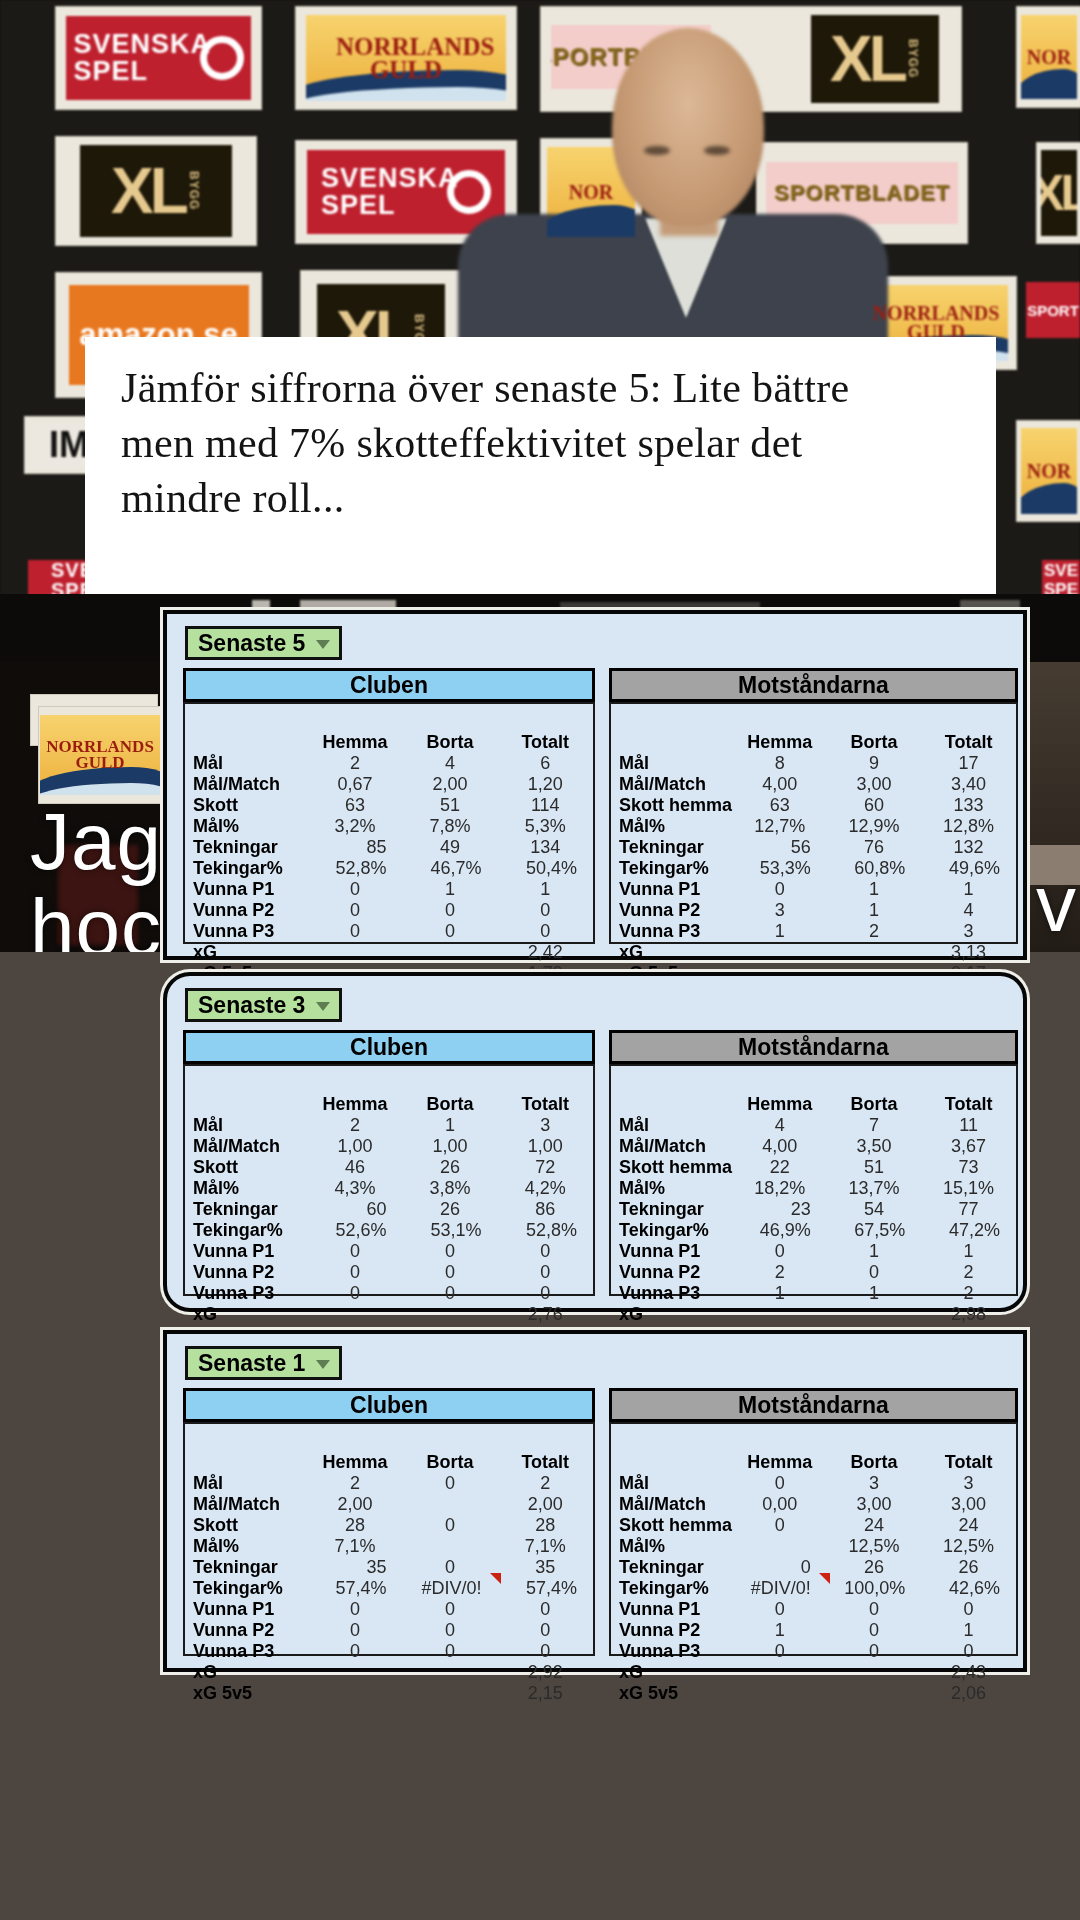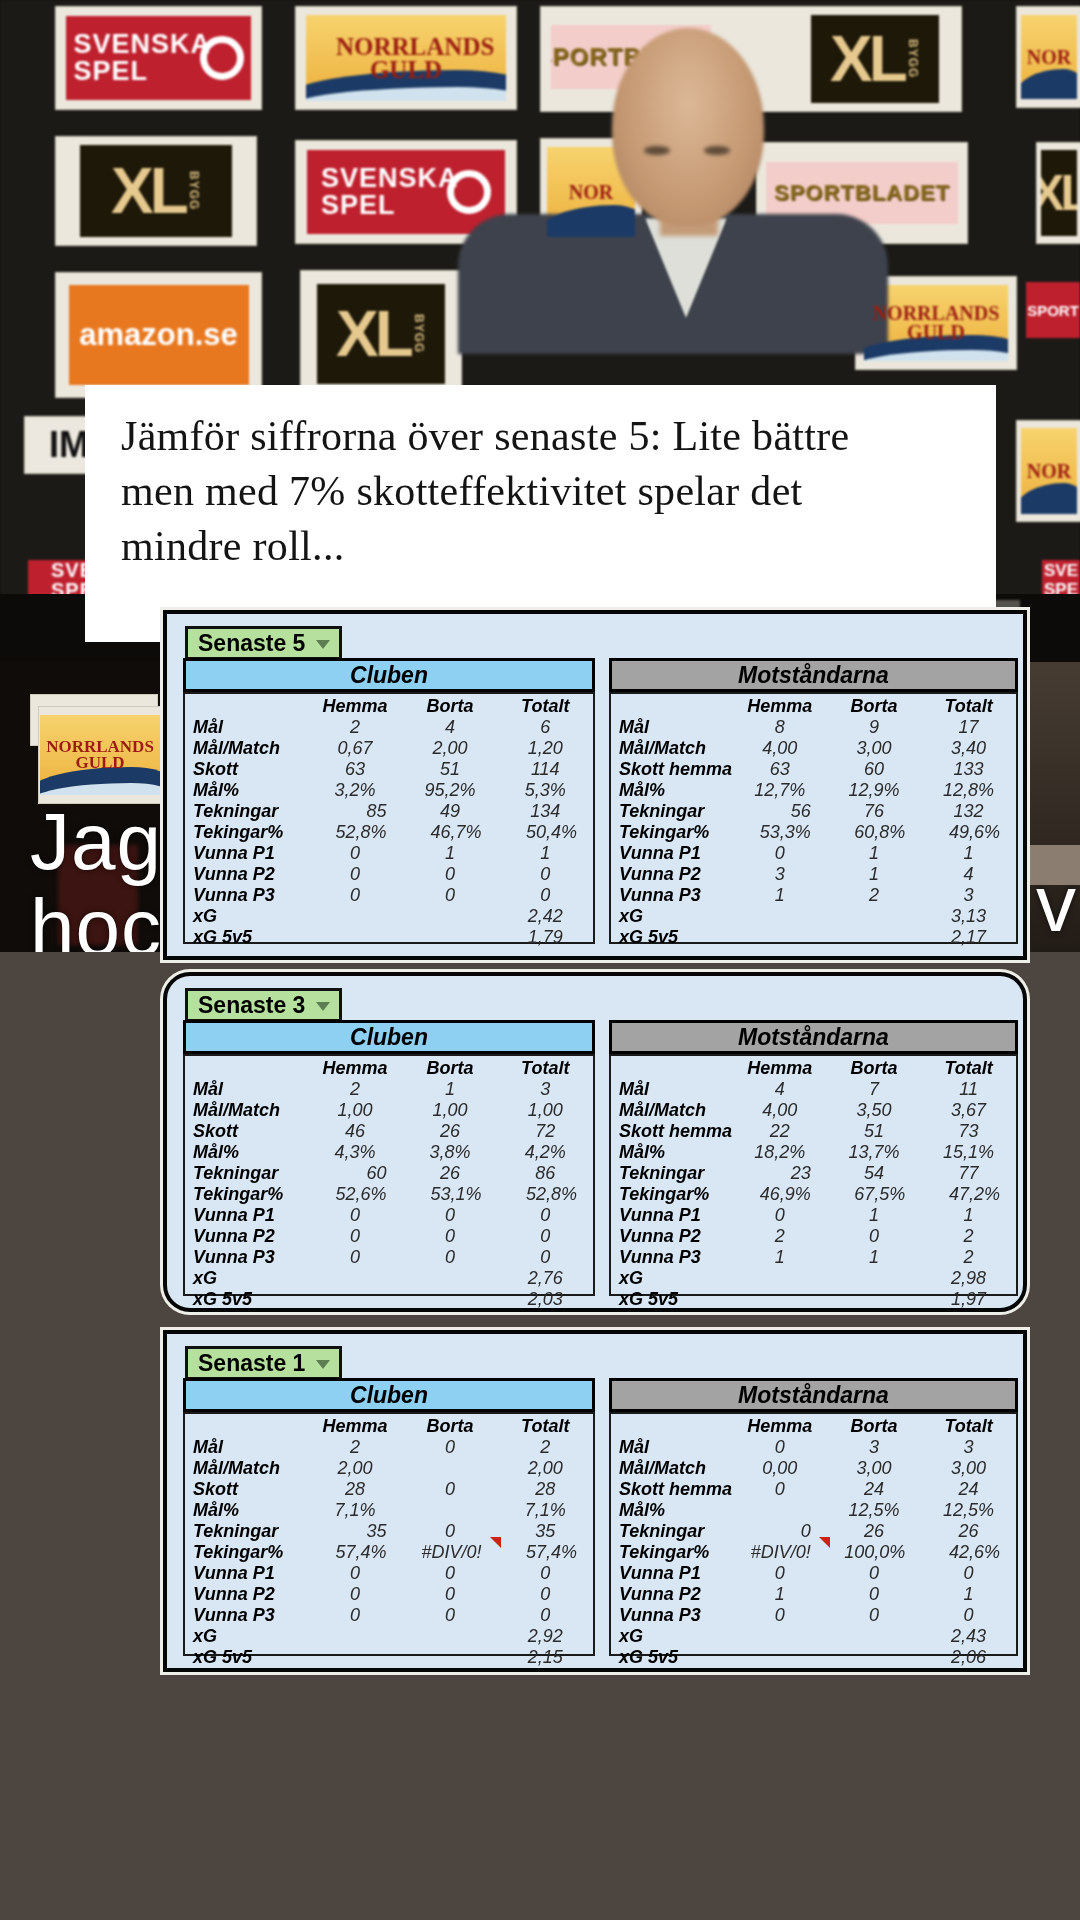--- a/index.html
+++ b/index.html
@@ -51,46 +51,46 @@
   .r-tan{position:absolute;left:1030px;top:183px;width:50px;height:40px;background:#8b7e70;}
 
   .caption{position:absolute;color:#fff;font-size:80px;letter-spacing:1px;
            text-shadow:0 0 6px rgba(0,0,0,.55);white-space:nowrap;}
   .cap-line{height:86px;}
   .cap-left{left:30px;top:796px;}
   .cap-right{left:1036px;top:858px;}
 
   
   .card{position:absolute;left:85px;top:337px;width:911px;height:257px;background:#ffffff;
-        padding:0;box-sizing:border-box;margin-top:48px;}
+        padding:0;box-sizing:border-box;}
   .card-inner{padding:24px 0 0 36px;}
   .card-line{font-family:"Liberation Serif","DejaVu Serif",serif;font-size:42px;line-height:55px;
              color:#141414;white-space:nowrap;letter-spacing:.3px;}
 
   
   .panel{position:absolute;left:163px;width:864px;background:#d9e7f5;border:4px solid #060606;
          box-sizing:border-box;box-shadow:0 0 0 3px #efefe9;}
   .chip{position:absolute;left:18px;top:12px;height:34px;background:#b6e09e;border:3px solid #101010;
         display:flex;align-items:center;padding:0 34px 0 10px;box-sizing:border-box;}
   .chip-label{font-weight:bold;font-size:23px;color:#000;}
   .chip-arrow{position:absolute;right:9px;top:11px;width:0;height:0;
               border-left:7px solid transparent;border-right:7px solid transparent;border-top:9px solid #5e7d52;}
-  .half{position:absolute;top:44px;bottom:12px;font-style:italic;}
+  .half{position:absolute;top:54px;bottom:12px;}
   .half.L{left:16px;width:412px;}
   .half.R{left:442px;width:409px;}
   .ttl{height:34px;border:3px solid #000;box-sizing:border-box;display:flex;align-items:center;justify-content:center;
        font-weight:bold;font-size:23px;color:#000;}
   .ttl.L{background:#8dd0f1;}
   .ttl.R{background:#a3a3a3;}
   .tbody{position:absolute;left:0;right:0;top:34px;bottom:0;border:2px solid #1a1a1a;box-sizing:border-box;
          display:flex;flex-direction:column;padding:2px 0 3px 0;background:#d9e7f5;}
   .trow{flex:1;display:grid;grid-template-columns:30% 23.3% 23.3% 23.4%;align-items:center;}
   .lc{font-weight:bold;font-size:18px;color:#000;padding-left:8px;white-space:nowrap;}
   .vc{text-align:center;font-size:18px;color:#2b2b2b;position:relative;}
-  .trow.hdr .vc{font-weight:bold;color:#000;font-size:18px;}
+  .trow.hdr .vc{font-weight:bold;color:#000;font-size:18px;margin-top:26px;}
   .vc.ra{text-align:right;padding-right:16px;}
   .flag{position:absolute;top:-5px;right:-3px;width:0;height:0;
         border-top:11px solid #cc2212;border-left:11px solid transparent;}
 </style>
 </head>
 <body>
 
 <div class="stage">
 
   <div class="video">
@@ -272,21 +272,21 @@
             </div>
             <div class="trow">
               <div class="lc">Skott</div>
               <div class="vc">63</div>
               <div class="vc">51</div>
               <div class="vc">114</div>
             </div>
             <div class="trow">
               <div class="lc">Mål%</div>
               <div class="vc">3,2%</div>
-              <div class="vc">95,2%</div>
+              <div class="vc">7,8%</div>
               <div class="vc">5,3%</div>
             </div>
             <div class="trow">
               <div class="lc">Tekningar</div>
               <div class="vc ra">85</div>
               <div class="vc">49</div>
               <div class="vc">134</div>
             </div>
             <div class="trow">
               <div class="lc">Tekingar%</div>

